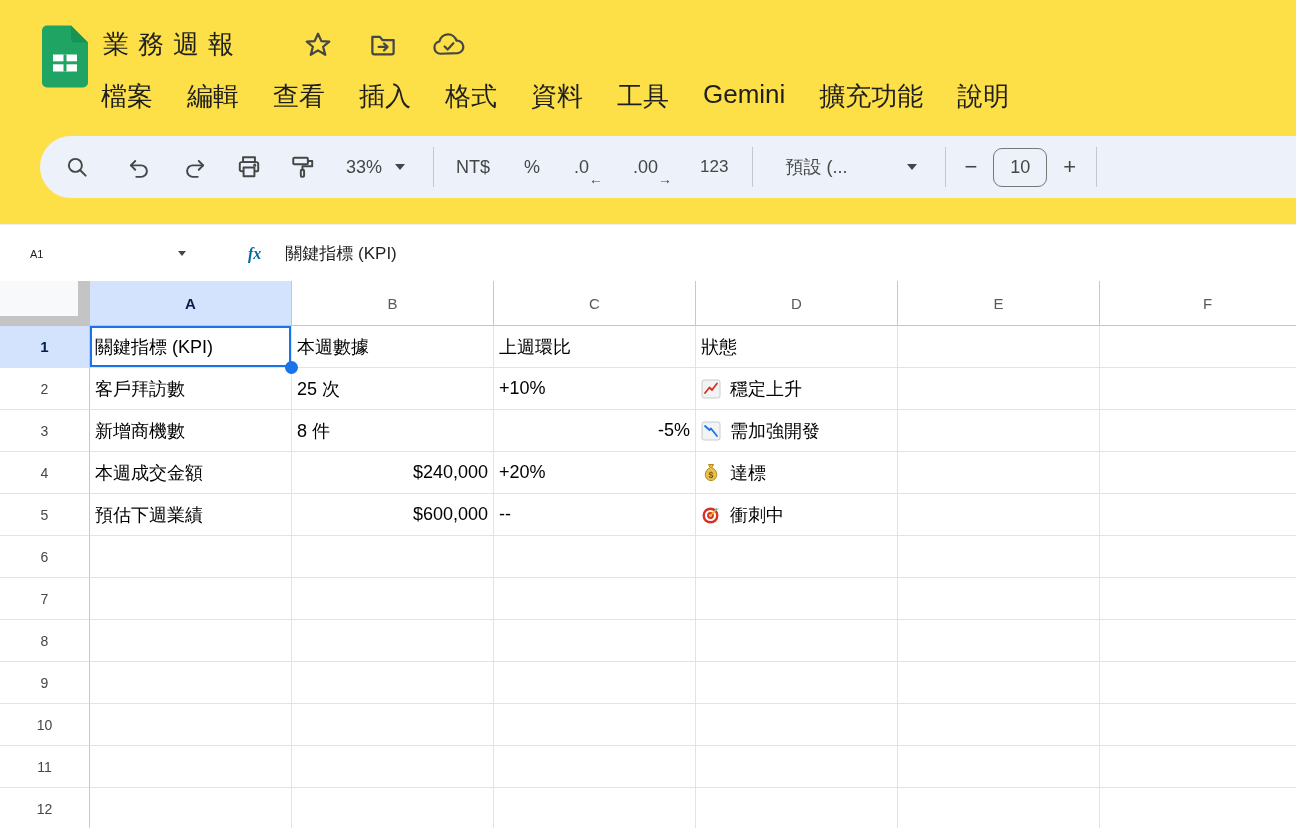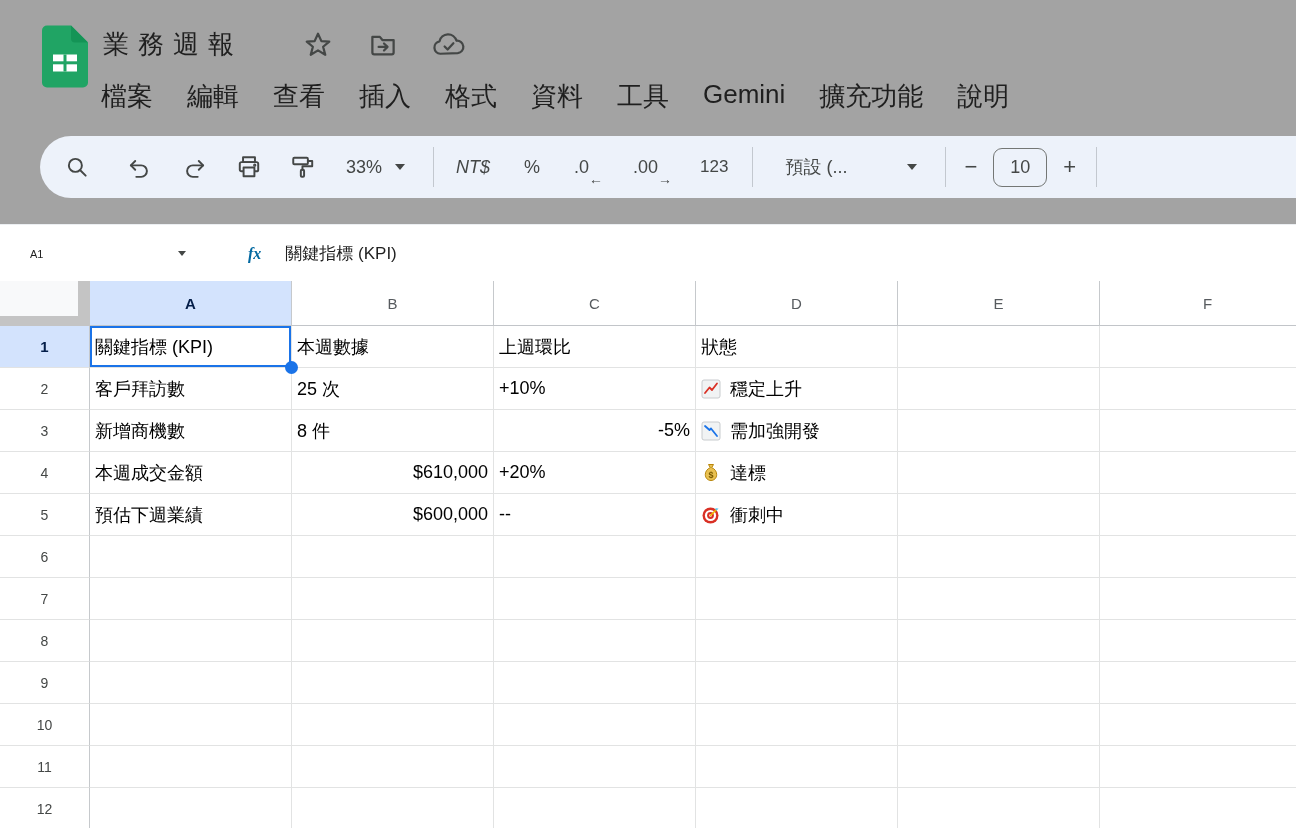--- a/index.html
+++ b/index.html
@@ -3,21 +3,21 @@
 <meta charset="utf-8">
 <style>
   html,body{margin:0;padding:0;}
   body{
     width:1296px;height:828px;overflow:hidden;position:relative;
     background:#ffffff;
     font-family:"Liberation Sans",sans-serif;
     -webkit-font-smoothing:antialiased;
   }
   
-  .topbar{position:absolute;left:0;top:0;width:1296px;height:224px;background:#a3a3a3;}
+  .topbar{position:absolute;left:0;top:0;width:1296px;height:224px;background:#fde047;}
   .logo{position:absolute;left:42px;top:25px;width:46px;height:63px;}
   .doc-title{position:absolute;left:103px;top:27px;font-size:26px;letter-spacing:9px;color:#1f1f1f;white-space:nowrap;}
   .tb-icon{position:absolute;top:30px;width:30px;height:30px;color:#444746;}
   .tb-icon svg{width:100%;height:100%;stroke:#444746;fill:none;stroke-width:1.8;stroke-linecap:round;stroke-linejoin:round;}
   .menubar{position:absolute;left:101px;top:79px;display:flex;gap:34px;font-size:26px;color:#1f1f1f;white-space:nowrap;}
   .mi{cursor:default;}
   
   .toolbar{
     position:absolute;left:40px;top:136px;width:1290px;height:62px;
     background:#edf2fa;border-radius:31px;display:flex;align-items:center;
@@ -133,21 +133,21 @@
           <rect x="3" y="3.5" width="13.5" height="6" rx="1"></rect>
           <path d="M16.5 6.5 h4 v4.8 H11.5 v3.2"></path>
           <rect x="10" y="14.5" width="3" height="6.5" rx="1"></rect>
         </svg>
     </div>
     <div style="display:flex;align-items:center;margin-left:30px;gap:13px;">
       <span class="tlabel">33%</span>
       <span class="caret"></span>
     </div>
     <div class="tdiv" style="margin-left:28px;"></div>
-    <span class="tlabel" style="margin-left:22px;font-style:italic;">NT$</span>
+    <span class="tlabel" style="margin-left:22px;">NT$</span>
     <span class="tlabel" style="margin-left:34px;">%</span>
     <span class="tlabel decctl" style="margin-left:34px;"><span>.0</span><span class="arr">←</span></span>
     <span class="tlabel decctl" style="margin-left:32px;"><span>.00</span><span class="arr">→</span></span>
     <span class="tlabel" style="margin-left:30px;font-size:17px;">123</span>
     <div class="tdiv" style="margin-left:24px;"></div>
     <div style="display:flex;align-items:center;margin-left:32px;gap:60px;">
       <span class="tlabel">預設 (...</span>
       <span class="caret"></span>
     </div>
     <div class="tdiv" style="margin-left:28px;"></div>
@@ -220,21 +220,21 @@
           </svg></span>
       <span>需加強開發</span>
     </div>
     <div class="cell"></div>
     <div class="cell"></div>
   </div>
 
   <div class="grow">
     <div class="rh">4</div>
     <div class="cell">本週成交金額</div>
-    <div class="cell num">$610,000</div>
+    <div class="cell num">$240,000</div>
     <div class="cell">+20%</div>
     <div class="cell">
       <span class="sicon"><svg viewBox="0 0 20 20">
             <path d="M7.5 1.5 h5 l-1.8 3.2 c3 1 5 3.8 5 6.8 c0 3.6-2.6 6-5.7 6 h-0 c-3.1 0-5.7-2.4-5.7-6 c0-3 2-5.8 5-6.8 Z" fill="#e9c152" stroke="#b8860b" stroke-width="1"></path>
             <text x="10" y="14.5" font-size="9" font-weight="bold" fill="#7a5a00" text-anchor="middle" font-family="Liberation Sans, sans-serif">$</text>
           </svg></span>
       <span>達標</span>
     </div>
     <div class="cell"></div>
     <div class="cell"></div>

